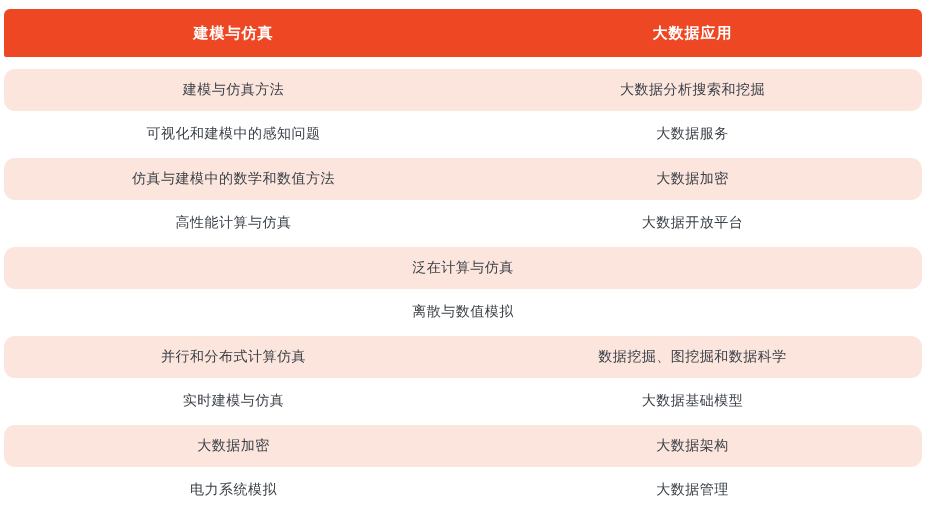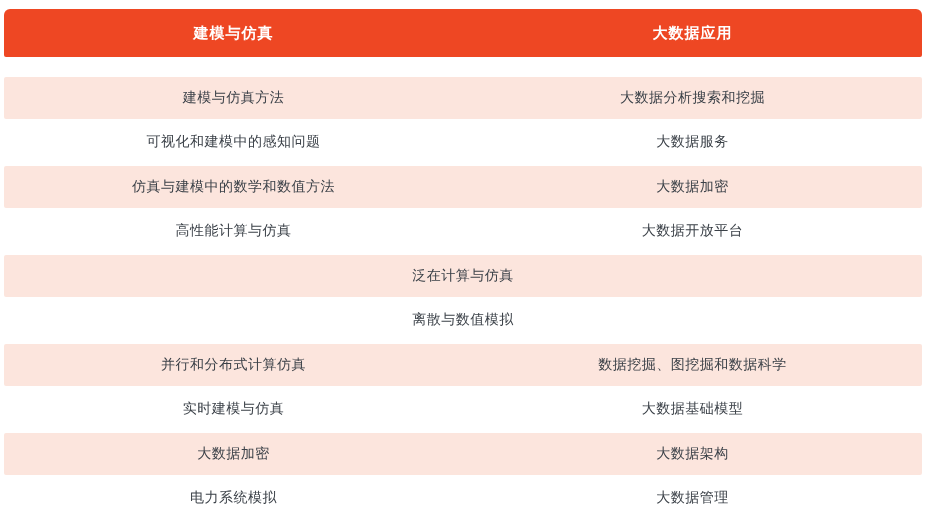--- a/index.html
+++ b/index.html
@@ -11,25 +11,25 @@
     font-family: "Liberation Sans", "DejaVu Sans", sans-serif;
     overflow: hidden;
   }
   .topics-table {
     margin: 9px 7px 0 4px;
   }
   .t-row {
     display: flex;
     height: 41.5px;
     margin-bottom: 3px;
-    border-radius: 2px;
+    border-radius: 11px;
   }
   .t-row.header {
     height: 48px;
-    margin-bottom: 20px;
+    margin-bottom: 12px;
     background: var(--header-bg, #ee4723);
     border-radius: 6px 6px 2px 2px;
   }
   .t-row.odd {
     background: var(--row-alt-bg, #fce5dd);
   }
   .t-row.even {
     background: var(--row-bg, #ffffff);
   }
   .t-cell {

